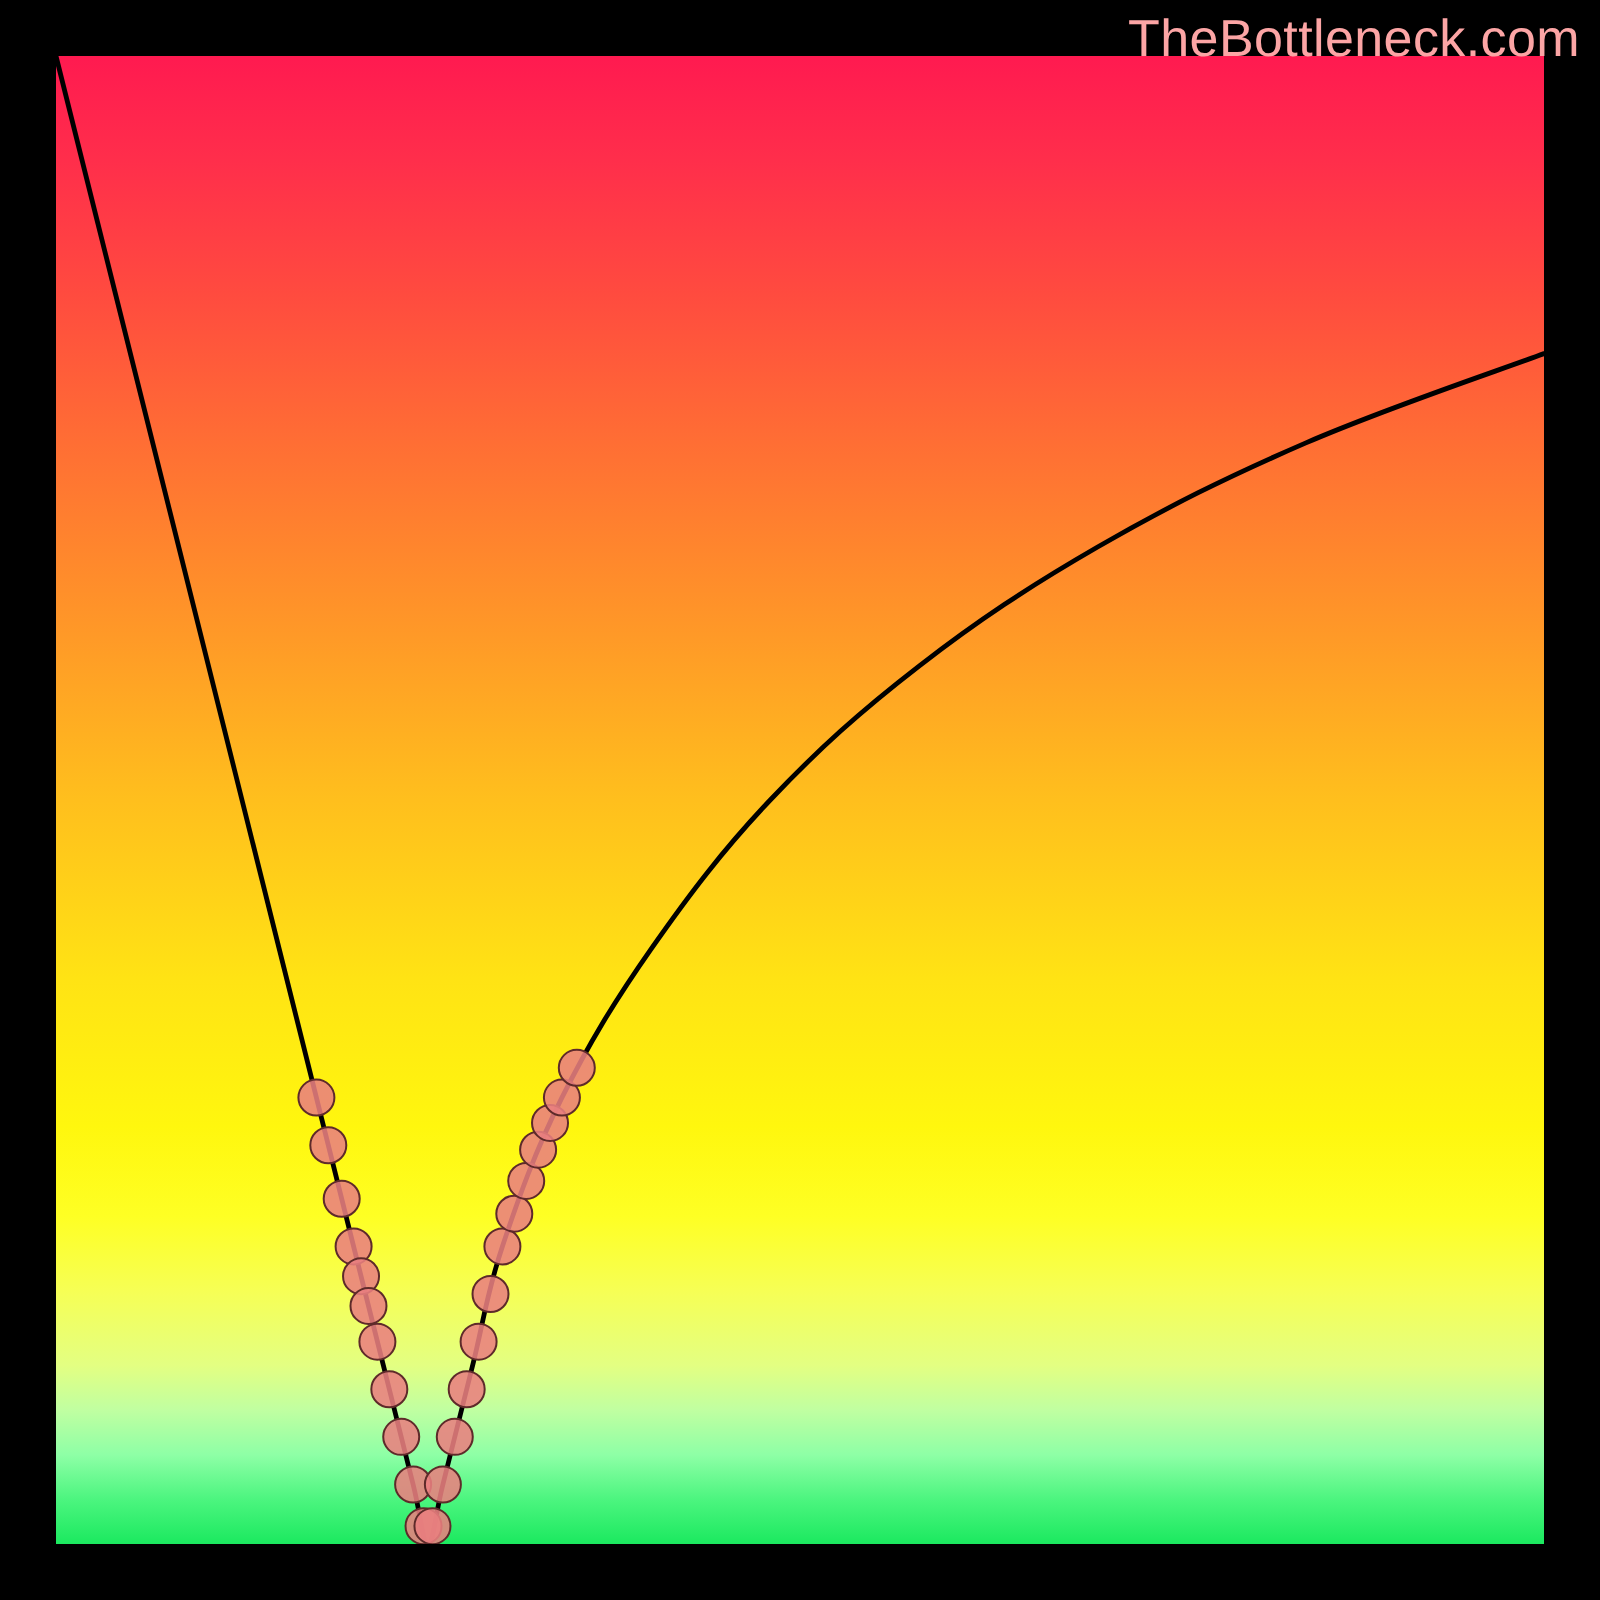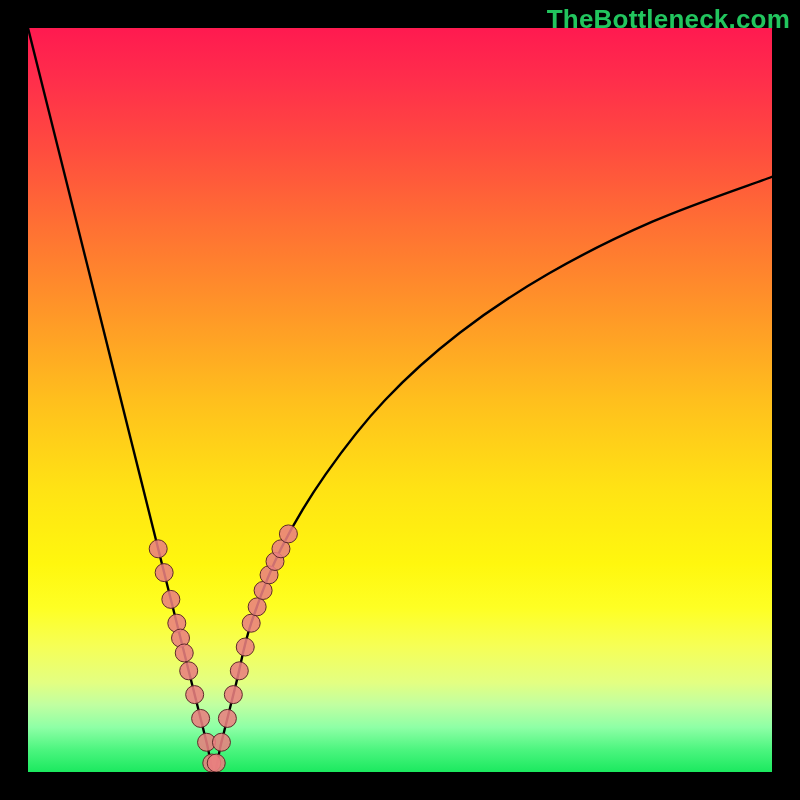--- a/index.html
+++ b/index.html
@@ -49,24 +49,24 @@
       #c0ffa1 91%,
       #8effa6 94%,
       #4cf57f 97%,
       #1be95f 100%
     );
   }
   .watermark {
     position: absolute;
     top: 4px;
     right: 10px;
-    color: #22c55e;
+    color: #fca5a5;
     font-size: 26px;
     letter-spacing: 0.2px;
-    font-weight: 700;
+    font-weight: 400;
     user-select: none;
   }
   svg.curve {
     position: absolute;
     left: 0;
     top: 0;
     width: 100%;
     height: 100%;
   }
 </style>

